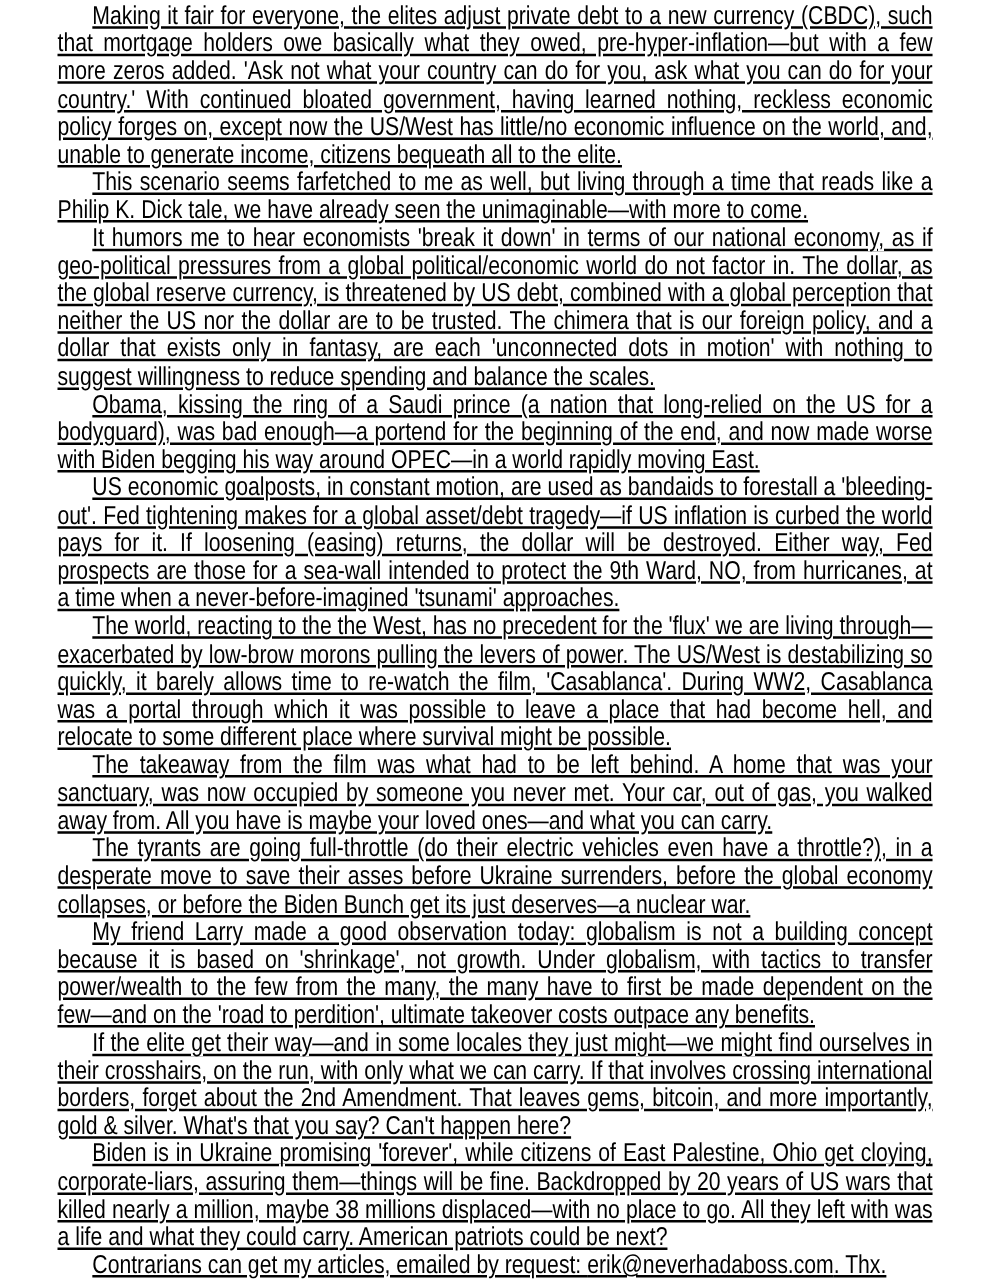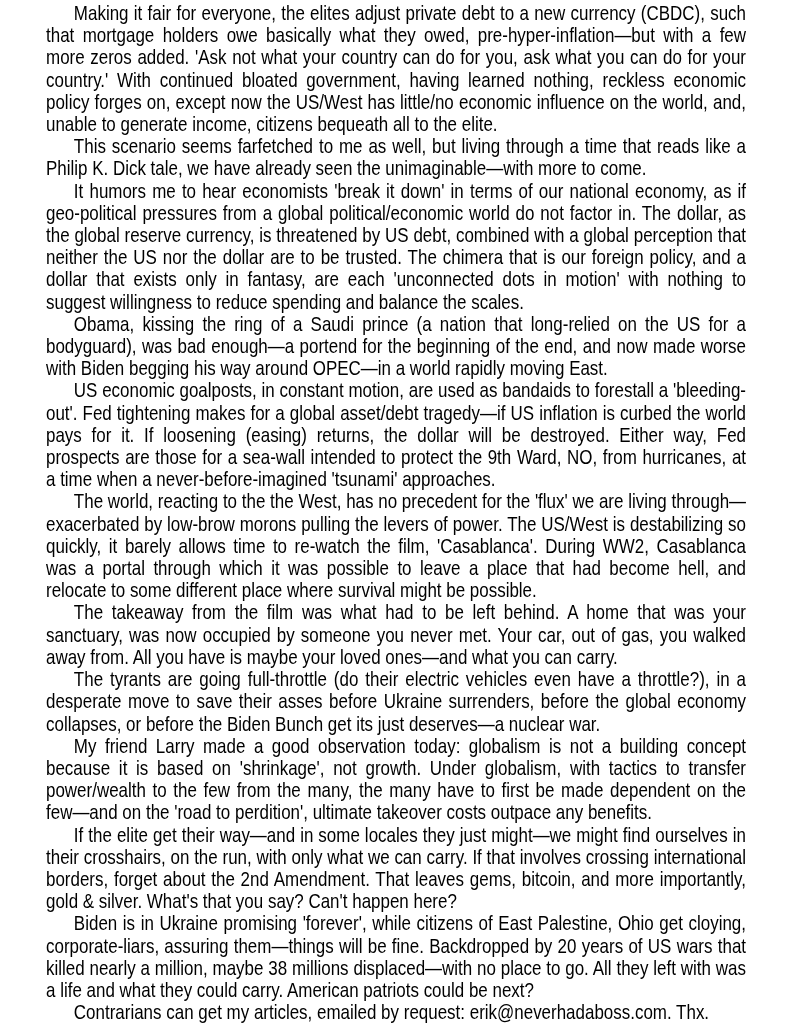--- a/index.html
+++ b/index.html
@@ -8,20 +8,21 @@
     background: #ffffff;
   }
   .page {
     position: relative;
     box-sizing: border-box;
     width: 791px;
     height: 1023px;
     background: #ffffff;
     padding: 2px 0 0 46px;
     overflow: hidden;
+    text-decoration: underline;
   }
   .article {
     width: 854px;
     transform: scaleX(0.8197);
     transform-origin: left top;
     color: #000000;
     font-family: "Liberation Sans", "DejaVu Sans", sans-serif;
     font-size: 20.7px;
     line-height: 22.2px;
     font-weight: 400;

